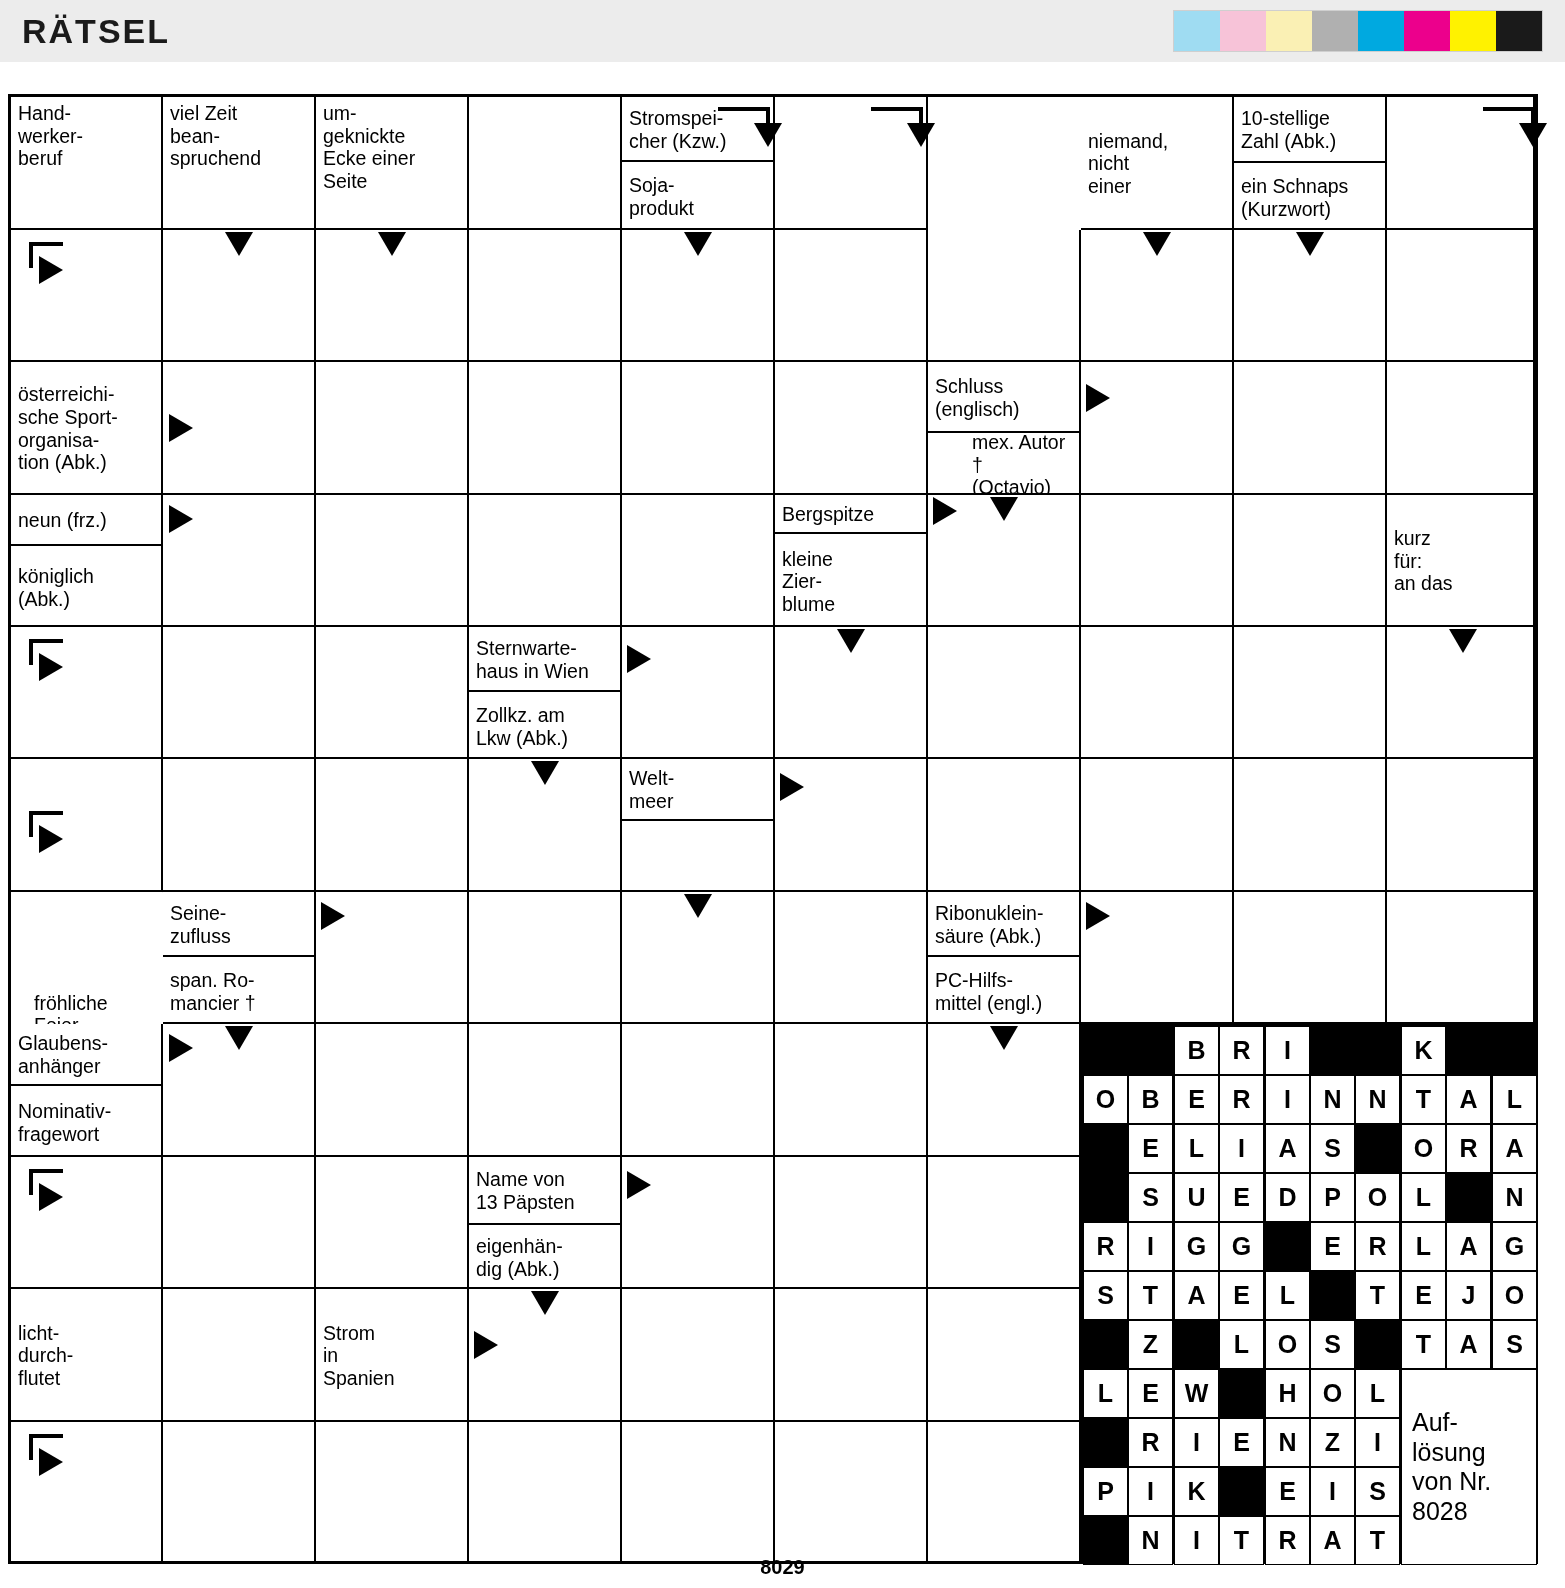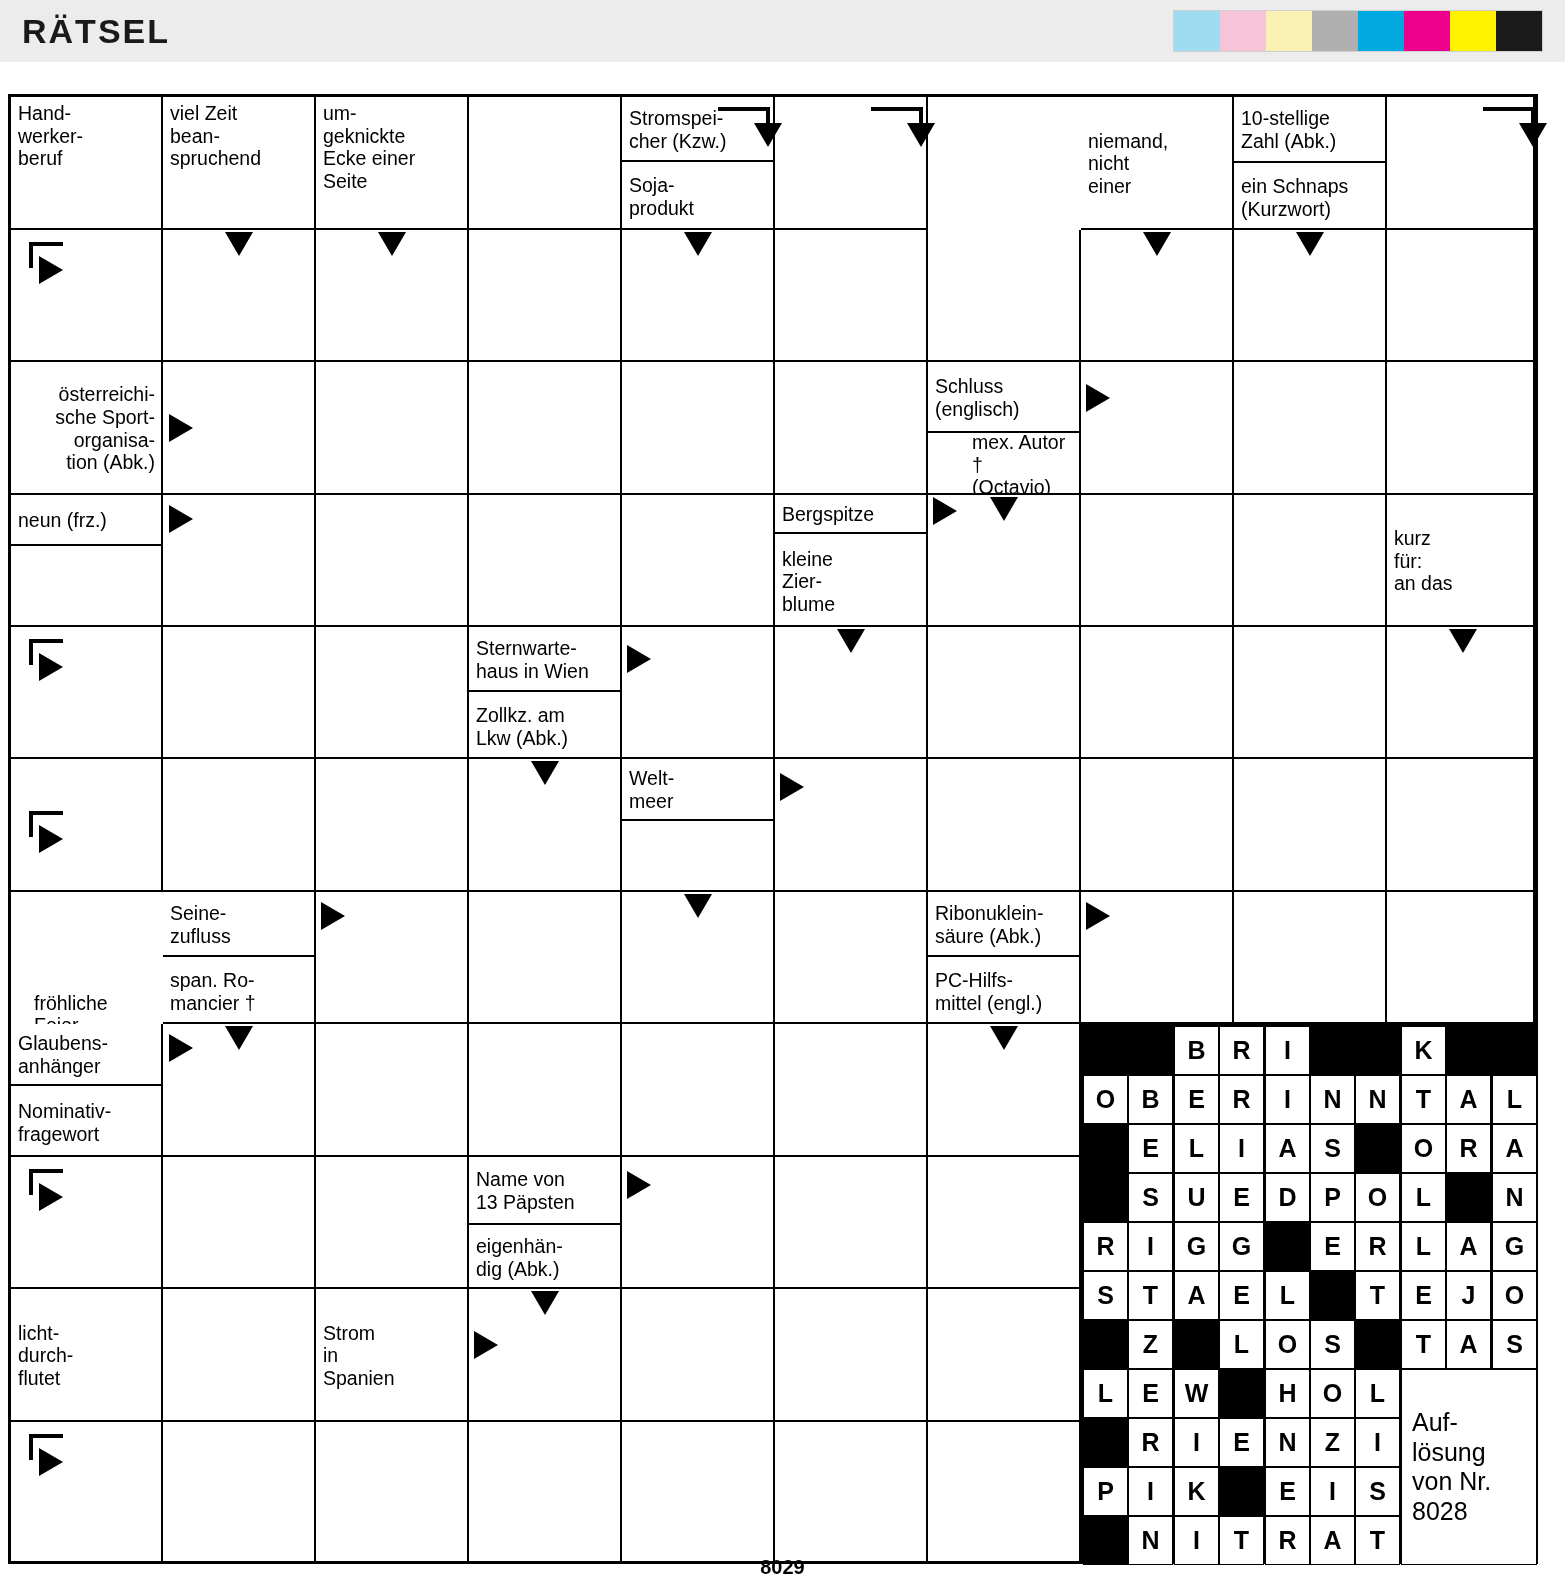--- a/index.html
+++ b/index.html
@@ -198,39 +198,40 @@
       <div class="cell" style="left: 0px; top: 133px; width: 152px; height: 132px;"></div>
       <div class="cell" style="left: 152px; top: 133px; width: 153px; height: 132px;"></div>
       <div class="cell" style="left: 305px; top: 133px; width: 153px; height: 132px;"></div>
       <div class="cell" style="left: 458px; top: 133px; width: 153px; height: 132px;"></div>
       <div class="cell" style="left: 611px; top: 133px; width: 153px; height: 132px;"></div>
       <div class="cell" style="left: 764px; top: 133px; width: 153px; height: 132px;"></div>
       <div class="cell" style="left: 917px; top: 133px; width: 153px; height: 132px;"></div>
       <div class="cell" style="left: 1070px; top: 133px; width: 153px; height: 132px;"></div>
       <div class="cell" style="left: 1223px; top: 133px; width: 153px; height: 132px;"></div>
       <div class="cell" style="left: 1376px; top: 133px; width: 148px; height: 132px;"></div>
-      <div class="cell" style="left: 0px; top: 265px; width: 152px; height: 133px; text-align: right;">
+      <div class="cell" style="left: 0px; top: 265px; width: 152px; height: 133px;">
         <div class="clue vcenter">österreichi-<br>sche Sport-<br>organisa-<br>tion (Abk.)</div>
       </div>
       <div class="cell" style="left: 152px; top: 265px; width: 153px; height: 133px;"></div>
       <div class="cell" style="left: 305px; top: 265px; width: 153px; height: 133px;"></div>
       <div class="cell" style="left: 458px; top: 265px; width: 153px; height: 133px;"></div>
       <div class="cell" style="left: 611px; top: 265px; width: 153px; height: 133px;"></div>
       <div class="cell" style="left: 764px; top: 265px; width: 153px; height: 133px;"></div>
       <div class="cell" style="left: 917px; top: 265px; width: 153px; height: 133px;">
         <div class="hline" style="top: 69px;"></div>
         <div class="split-top center" style="top: 0px; height: 69px;">Schluss<br>(englisch)</div>
         <div class="split-bot center" style="top: 71px; height: 62px; padding-left: 44px;">mex. Autor †<br>(Octavio)</div>
       </div>
       <div class="cell" style="left: 1070px; top: 265px; width: 153px; height: 133px;"></div>
       <div class="cell" style="left: 1223px; top: 265px; width: 153px; height: 133px;"></div>
       <div class="cell" style="left: 1376px; top: 265px; width: 148px; height: 133px;"></div>
       <div class="cell" style="left: 0px; top: 398px; width: 152px; height: 132px; text-decoration: underline;">
         <div class="hline" style="top: 49px;"></div>
         <div class="split-top center" style="top: 0px; height: 49px;">neun (frz.)</div>
+        <div class="split-bot center" style="top: 51px; height: 81px;">königlich<br>(Abk.)</div>
       </div>
       <div class="cell" style="left: 152px; top: 398px; width: 153px; height: 132px;"></div>
       <div class="cell" style="left: 305px; top: 398px; width: 153px; height: 132px;"></div>
       <div class="cell" style="left: 458px; top: 398px; width: 153px; height: 132px;"></div>
       <div class="cell" style="left: 611px; top: 398px; width: 153px; height: 132px;"></div>
       <div class="cell" style="left: 764px; top: 398px; width: 153px; height: 132px;">
         <div class="hline" style="top: 37px;"></div>
         <div class="split-top center" style="top: 0px; height: 37px;">Bergspitze</div>
         <div class="split-bot center" style="top: 39px; height: 93px;">kleine<br>Zier-<br>blume</div>
       </div>

